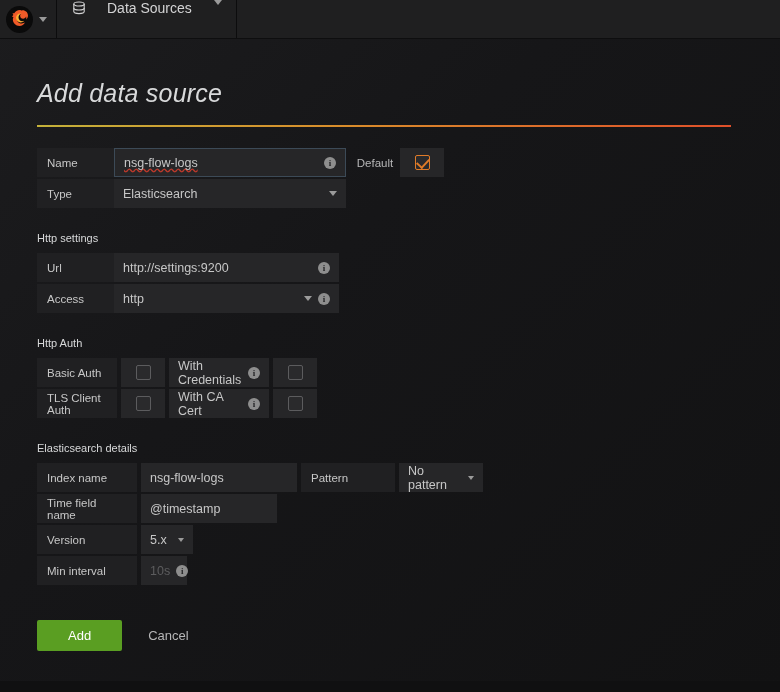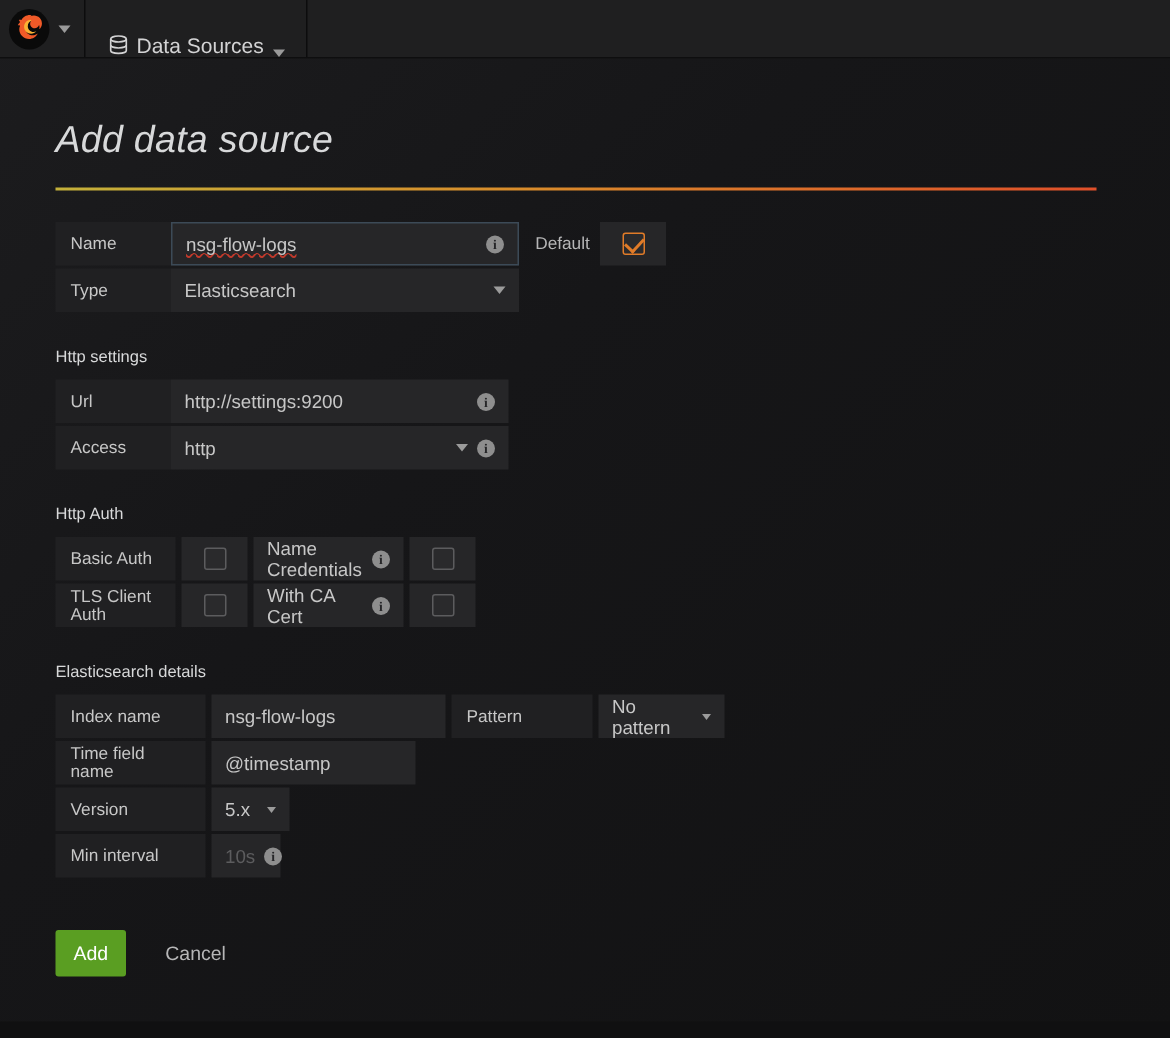--- a/index.html
+++ b/index.html
@@ -39,22 +39,22 @@
   }
   .logo-circle svg { display:block; }
   .caret {
     width: 0; height: 0;
     border-left: 4px solid transparent;
     border-right: 4px solid transparent;
     border-top: 5px solid #9a9a9a;
     margin-left: 6px;
   }
   .nav-item {
-    display: flex; align-items: flex-end;
-    gap: 4px;
+    display: flex; align-items: flex-start;
+    gap: 20px;
     padding: 0 14px;
     border-right: 1px solid #0c0c0d;
     color: #d3d3d4;
     font-size: 14px;
     cursor: pointer;
   }
   .nav-item .db-icon { display: flex; align-items: center; }
   .nav-caret {
     width: 0; height: 0;
     border-left: 4px solid transparent;
@@ -200,21 +200,21 @@
   .w-version-sel { width: 52px; }
   .w-min-field { width: 46px; }
 
   
   .actions { margin-top: 35px; display: flex; align-items: center; gap: 20px; }
   .btn-add {
     background: #5a9e22;
     color: #ffffff;
     border: none;
     font-size: 13px;
-    padding: 8px 12px;
+    padding: 8px 31px;
     border-radius: 2px;
     cursor: pointer;
     font-family: "Liberation Sans", sans-serif;
   }
   .btn-cancel {
     color: #b6b6b7;
     font-size: 13px;
     cursor: pointer;
     background: none; border: none;
     font-family: "Liberation Sans", sans-serif;
@@ -311,21 +311,21 @@
     <h2 class="section-title">Http Auth</h2>
 
     <div class="row">
       <div class="label-box w-auth-label">Basic Auth</div>
       <div class="gap"></div>
       <div class="chk-cell">
         <span class="chk"></span>
       </div>
       <div class="gap"></div>
       <div class="field w-auth-label2">
-        <span class="val">Name Credentials</span>
+        <span class="val">With Credentials</span>
         <span class="info-icon">i</span>
       </div>
       <div class="gap"></div>
       <div class="chk-cell">
         <span class="chk"></span>
       </div>
     </div>
 
     <div class="row">
       <div class="label-box w-auth-label">TLS Client Auth</div>

